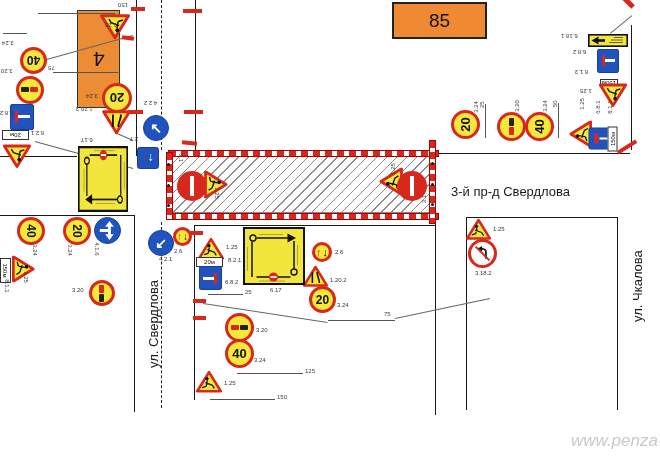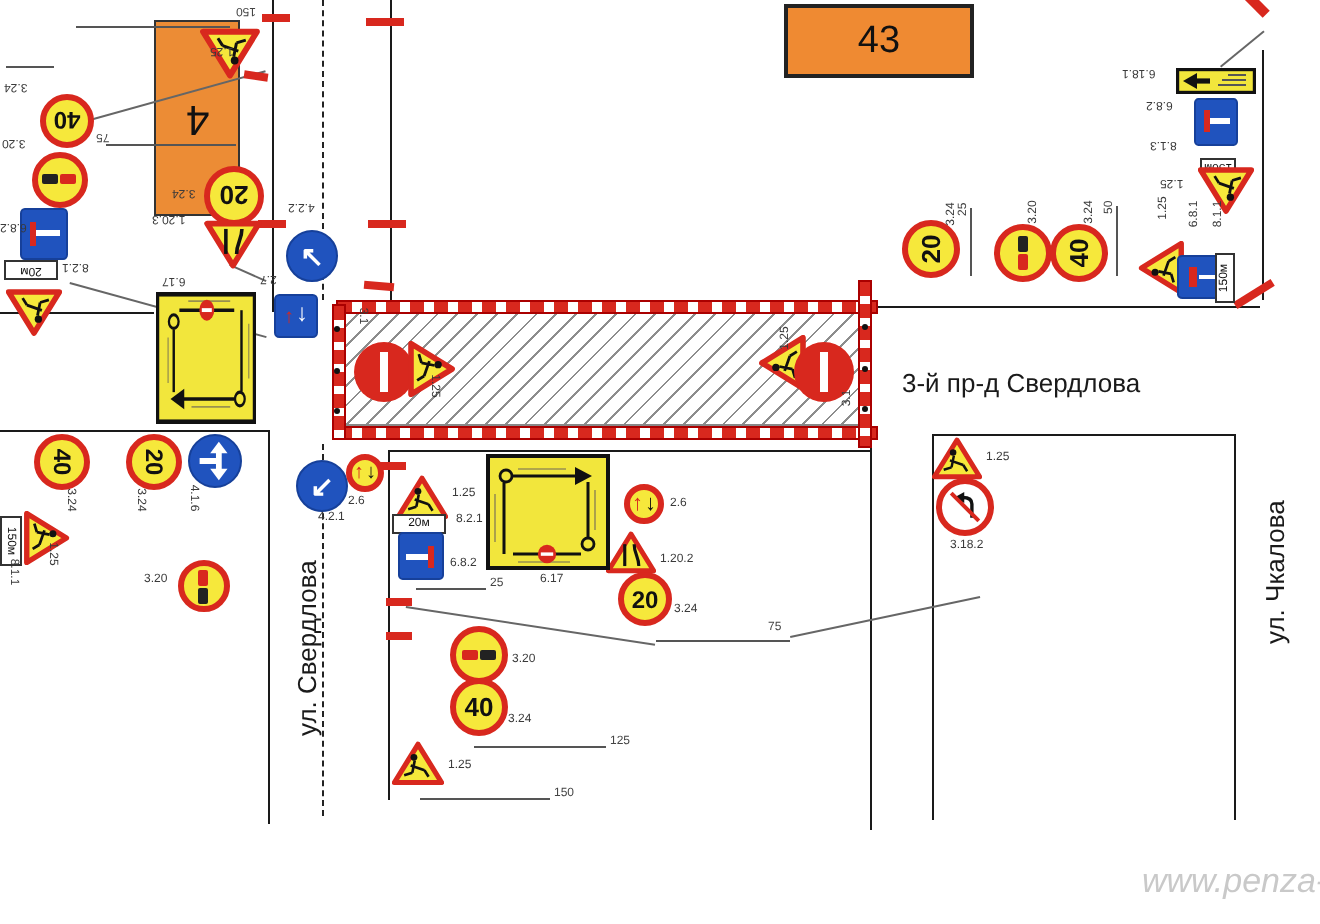--- a/index.html
+++ b/index.html
@@ -58,21 +58,21 @@
       color:#c9c9c9;z-index:7;white-space:nowrap}
 </style>
 </head>
 <body>
 
 <div class="canvas">
   <div class="hatch"></div>
   <div class="building4">
     <span>4</span>
   </div>
-  <div class="box85">43</div>
+  <div class="box85">85</div>
   <div class="street-name" style="left:451px;top:184px">3-й пр-д Свердлова</div>
   <div class="street-name vname" style="left:146px;top:368px">ул. Свердлова</div>
   <div class="street-name vname" style="left:630px;top:322px">ул. Чкалова</div>
   <div class="wm">www.penza-</div>
   <div id="layer">
       <div class="bar-h" style="left: 168px; top: 150px; width: 269px;"></div>
       <div class="bar-h" style="left: 168px; top: 213px; width: 269px;"></div>
       <div class="bar-v" style="left: 166px; top: 152px; height: 66px;"></div>
       <div class="bar-v" style="left: 429px; top: 140px; height: 82px;"></div>
       <div class="ln" style="left: 137px; top: 0px; width: 156px; transform: rotate(90deg);"></div>

